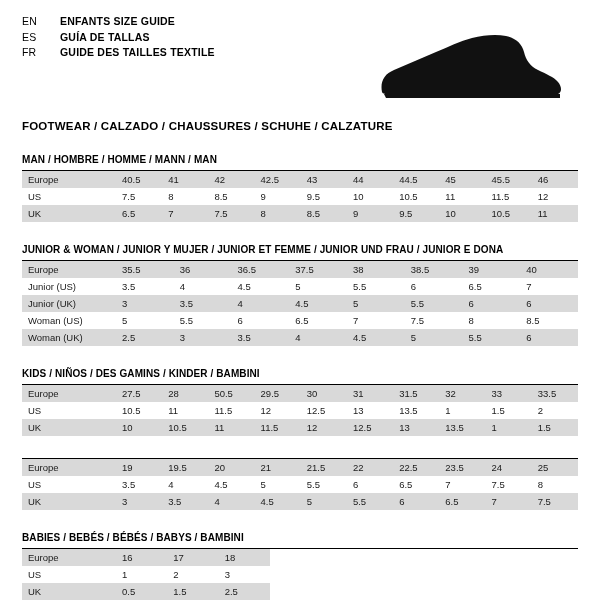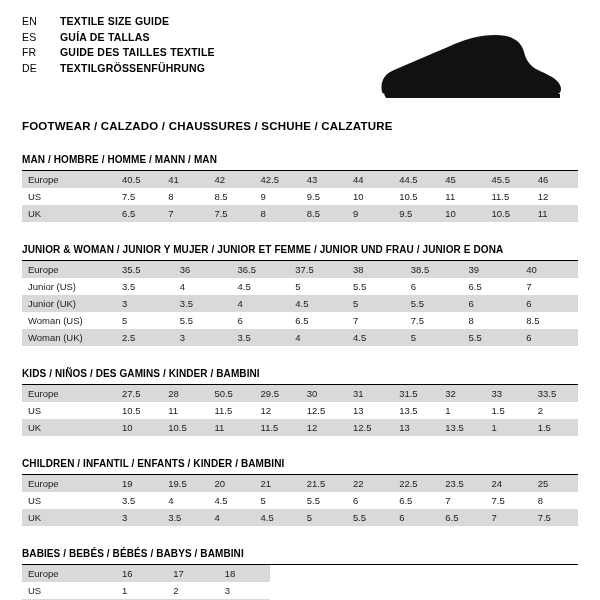--- a/index.html
+++ b/index.html
@@ -102,33 +102,29 @@
 </head>
 <body>
 
 <div class="page">
 
   <div class="header">
     <table class="lang-table">
       <tbody>
           <tr>
         <td class="lang-code">EN</td>
-        <td class="lang-title">TEXTILE SIZE GUIDE</td>
+        <td class="lang-title">ENFANTS SIZE GUIDE</td>
       </tr>
       <tr>
         <td class="lang-code">ES</td>
         <td class="lang-title">GUÍA DE TALLAS</td>
       </tr>
       <tr>
         <td class="lang-code">FR</td>
         <td class="lang-title">GUIDE DES TAILLES TEXTILE</td>
-      </tr>
-      <tr>
-        <td class="lang-code">DE</td>
-        <td class="lang-title">TEXTILGRÖSSENFÜHRUNG</td>
       </tr>
     </tbody>
       </table>
 
     <div class="shoe-wrap">
       <svg viewBox="0 0 190 72" width="190" height="72" aria-hidden="true">
         <path d="M8 60 C6 50 10 42 20 38 C34 32 48 26 62 20 C74 15 86 9 98 6 C110 3 122 2 132 4 C142 6 148 12 150 20 C152 28 156 34 164 38 C172 42 180 45 184 50 C188 55 188 60 184 62 L16 62 C11 62 9 62 8 60 Z" fill="#111111"></path>
         <path d="M10 62 L186 62 L186 66 L12 66 Z" fill="#111111"></path>
       </svg>
     </div>
@@ -290,21 +286,20 @@
         <td>13</td>
         <td>13.5</td>
         <td>1</td>
         <td>1.5</td>
       </tr>
     </tbody>
       </table>
   </div>
 
   <div class="category">
-    <div class="cat-title">CHILDREN / INFANTIL / ENFANTS / KINDER / BAMBINI</div>
     <div class="rule"></div>
     <table class="size">
       <tbody>
           <tr class="shaded">
         <td class="label">Europe</td>
         <td>19</td>
         <td>19.5</td>
         <td>20</td>
         <td>21</td>
         <td>21.5</td>

